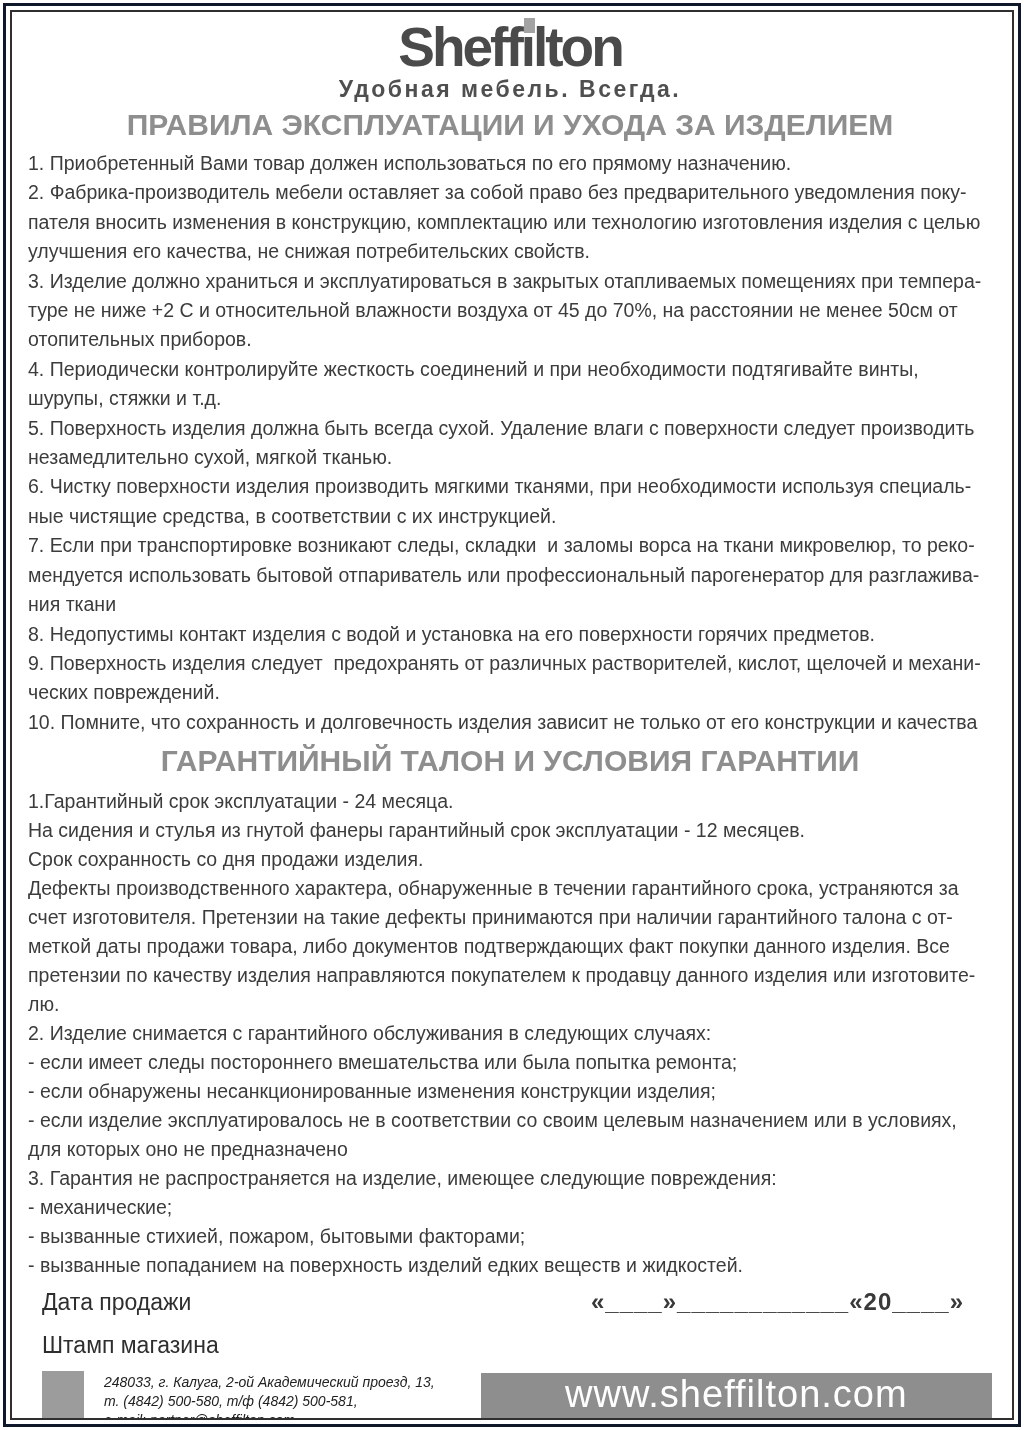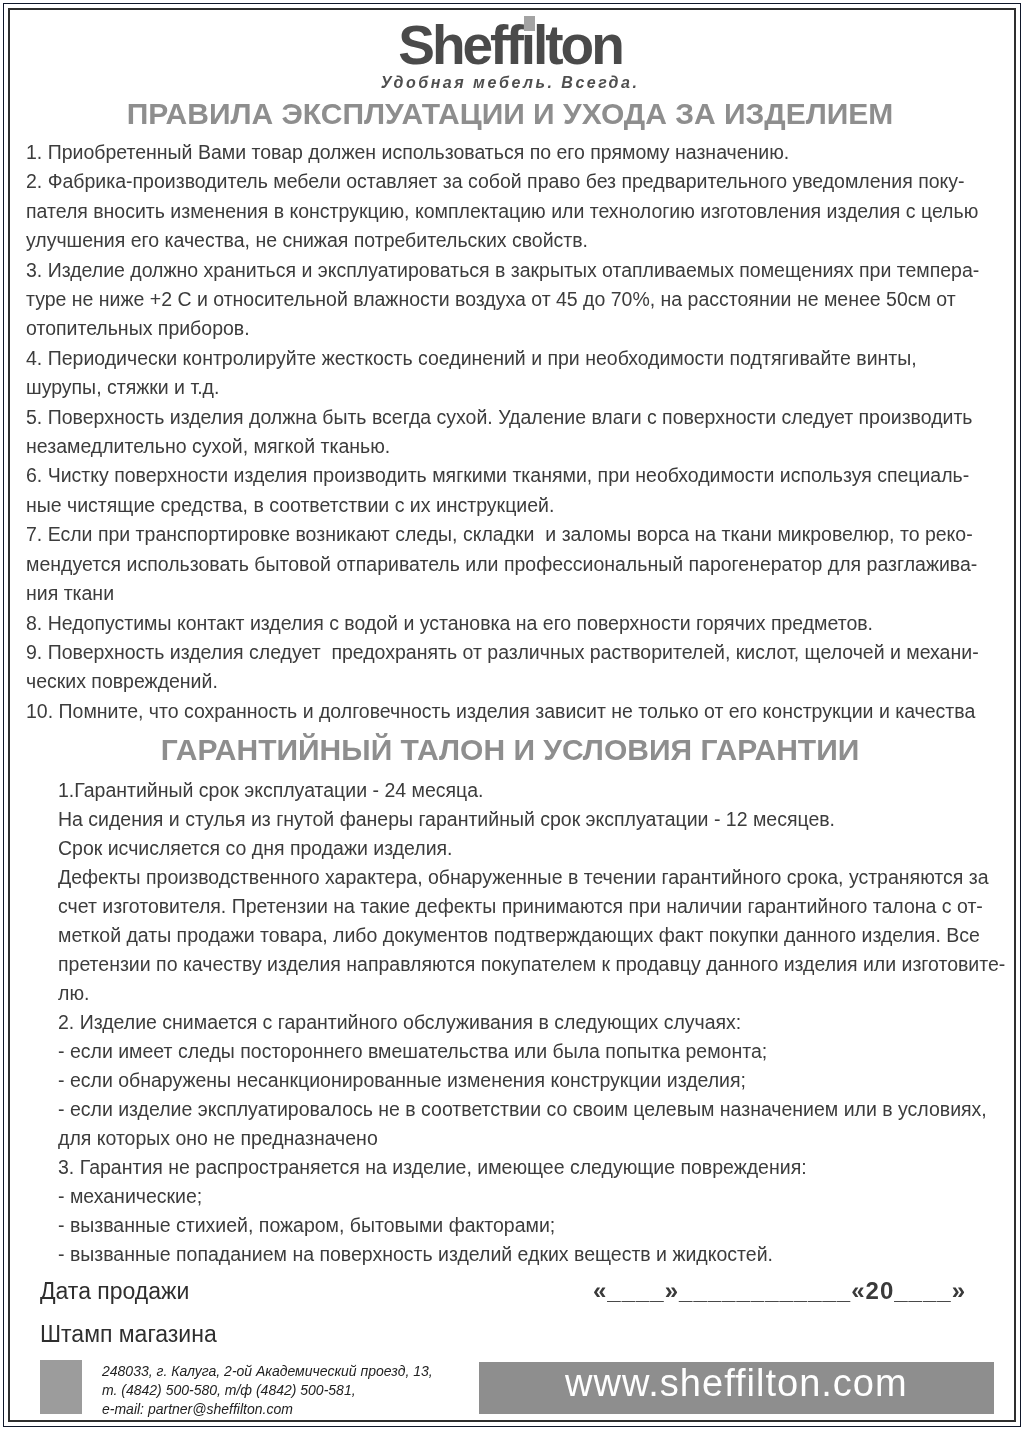--- a/index.html
+++ b/index.html
@@ -3,35 +3,35 @@
 <meta charset="utf-8">
 <style>
   :root{
     --heading-color:#8e8e8e;
     --banner-bg:#8e8e8e;
     --body-text:#3c3c3c;
   }
   *{box-sizing:border-box;}
   body{margin:0;background:#ffffff;font-family:"Liberation Sans",sans-serif;}
   .page{width:1024px;height:1430px;padding:3px;background:#fff;}
-  .outer-frame{height:100%;border:1px solid #0f172a;padding:4px;}
+  .outer-frame{height:100%;border:3px solid #0f172a;padding:4px;}
   .inner-frame{height:100%;border:2px solid #2f2f2f;padding:4px 20px 6px 16px;overflow:hidden;position:relative;}
 
   .logo-block{text-align:center;position:relative;padding-top:4px;}
   .logo-text{font-size:55px;font-weight:bold;letter-spacing:-3px;color:#4a4a4a;line-height:1.0;display:inline-block;}
   .logo-dot{position:absolute;top:2px;left:50%;margin-left:14px;width:11px;height:15px;background:#a3a3a3;}
-  .tagline{font-size:16px;font-weight:bold;letter-spacing:2.5px;color:#4f4f4f;margin-top:1px;font-style:italic;}
+  .tagline{font-size:23px;font-weight:bold;letter-spacing:2.5px;color:#4f4f4f;margin-top:1px;}
 
   h1,h2{font-family:"Liberation Sans",sans-serif;text-align:center;color:var(--heading-color);
         font-weight:700;font-size:30px;letter-spacing:0px;}
   h1{margin:5px 0 7px 0;}
   h2{margin:7px 0 9px 0;}
 
   .text-block .line{font-size:19.5px;line-height:29.4px;color:var(--body-text);white-space:pre;}
-  .text-block.warranty .line{line-height:29px;margin-left:32px;}
+  .text-block.warranty .line{line-height:29px;}
 
   .sale-row{display:flex;justify-content:space-between;align-items:baseline;
             padding:8px 28px 0 14px;color:#2e2e2e;text-align:right;}
   .sale-label{font-size:23px;}
   .sale-blank{font-size:24px;letter-spacing:1px;color:#3a3a3a;font-weight:bold;}
 
   .stamp-row{padding:16px 0 0 14px;font-size:23px;color:#2e2e2e;}
 
   .footer{display:flex;margin-top:12px;padding-left:14px;height:54px;}
   .stamp-box{width:42px;height:54px;background:#9c9c9c;flex:none;}
@@ -77,21 +77,21 @@
           <div class="line">9. Поверхность изделия следует  предохранять от различных растворителей, кислот, щелочей и механи-</div>
           <div class="line">ческих повреждений.</div>
           <div class="line">10. Помните, что сохранность и долговечность изделия зависит не только от его конструкции и качества</div>
         </div>
 
       <h2>ГАРАНТИЙНЫЙ ТАЛОН И УСЛОВИЯ ГАРАНТИИ</h2>
 
       <div class="text-block warranty">
           <div class="line">1.Гарантийный срок эксплуатации - 24 месяца.</div>
           <div class="line">На сидения и стулья из гнутой фанеры гарантийный срок эксплуатации - 12 месяцев.</div>
-          <div class="line">Срок исчисляется со дня продажи изделия.</div>
+          <div class="line">Срок сохранность со дня продажи изделия.</div>
           <div class="line">Дефекты производственного характера, обнаруженные в течении гарантийного срока, устраняются за</div>
           <div class="line">счет изготовителя. Претензии на такие дефекты принимаются при наличии гарантийного талона с от-</div>
           <div class="line">меткой даты продажи товара, либо документов подтверждающих факт покупки данного изделия. Все</div>
           <div class="line">претензии по качеству изделия направляются покупателем к продавцу данного изделия или изготовите-</div>
           <div class="line">лю.</div>
           <div class="line">2. Изделие снимается с гарантийного обслуживания в следующих случаях:</div>
           <div class="line">- если имеет следы постороннего вмешательства или была попытка ремонта;</div>
           <div class="line">- если обнаружены несанкционированные изменения конструкции изделия;</div>
           <div class="line">- если изделие эксплуатировалось не в соответствии со своим целевым назначением или в условиях,</div>
           <div class="line">для которых оно не предназначено</div>

